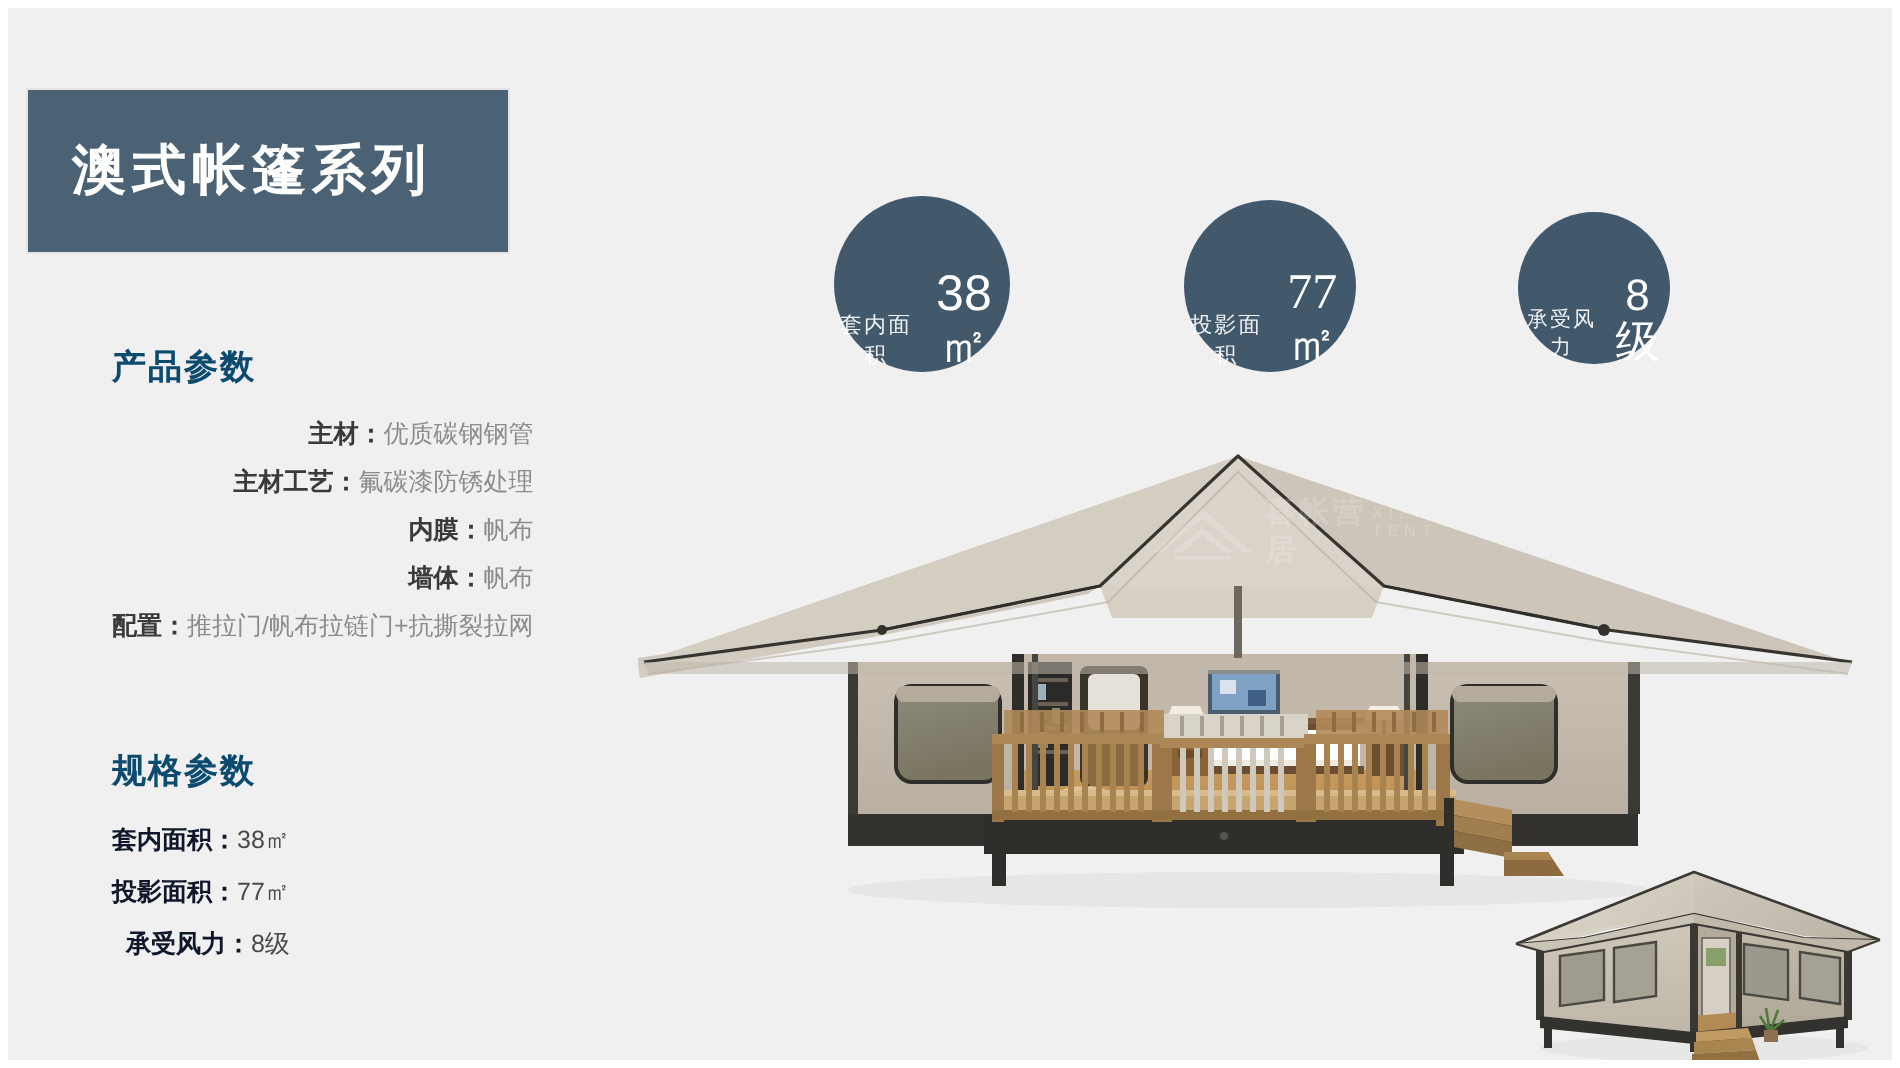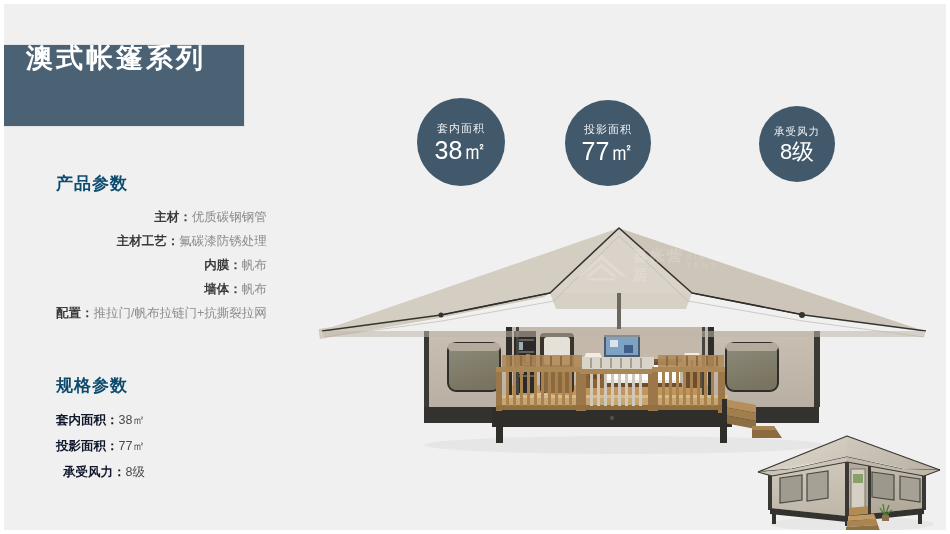--- a/index.html
+++ b/index.html
@@ -11,24 +11,24 @@
   }
   .slide{
     position:absolute;left:4px;top:4px;
     width:942px;height:526px;
     background:#f0f0f0;
     overflow:hidden;
   }
 
   
   .title-banner{
-    position:absolute;left:0;top:41px;
+    position:absolute;left:10px;top:41px;
     width:240px;height:81px;
     background:#4b6274;
-    display:flex;align-items:flex-start;
+    display:flex;align-items:center;
     box-shadow:0 0 0 1px #e4e4e4;
   }
   .title-banner .title-text{
     color:#ffffff;
     font-size:27px;
     font-weight:bold;
     letter-spacing:3px;
     padding-left:22px;
     line-height:1;
     white-space:nowrap;
@@ -58,38 +58,38 @@
   #size-params{left:52px;top:370px;}
   #size-params .spec-row{line-height:26px;}
   #size-params .spec-label{color:#0f172a;}
 
   
   .badge{
     position:absolute;
     border-radius:50%;
     background:#42596c;
     color:#ffffff;
-    display:flex;flex-direction:column;
-    align-items:center;justify-content:center;
+    display:flex;flex-direction:row;
+    align-items:flex-end;justify-content:center;
     text-align:center;
   }
   .badge .badge-label{
     font-size:11px;
     letter-spacing:1px;
     opacity:.92;
     margin-bottom:1px;
   }
   .badge .badge-value{
     font-size:25px;
     font-weight:300;
     letter-spacing:0px;
     line-height:1.05;
   }
   #badge-0{left:413px;top:94px;width:88px;height:88px;}
-  #badge-1{left:561px;top:96px;width:86px;height:86px;}
+  #badge-1{left:588px;top:96px;width:86px;height:86px;font-family:Liberation Serif, serif;}
   #badge-2{left:755px;top:102px;width:76px;height:76px;}
   #badge-2 .badge-value{font-size:22px;}
   #badge-2 .badge-label{font-size:10.5px;}
 
   
   .tent-wrap{position:absolute;left:310px;top:205px;width:620px;height:250px;}
 
   .tent-svg{position:absolute;left:0;top:0;}
 
   

